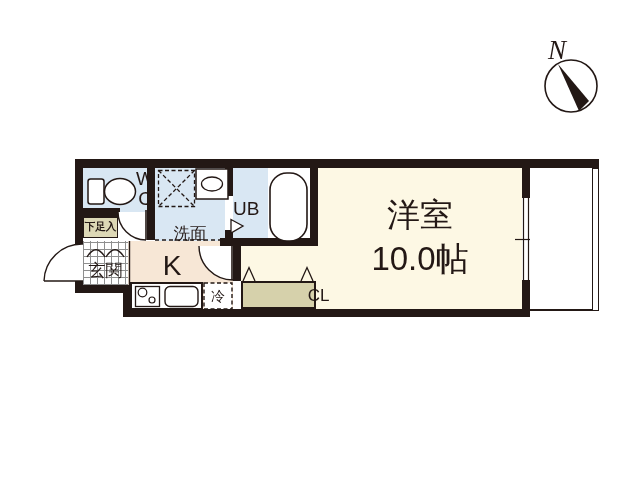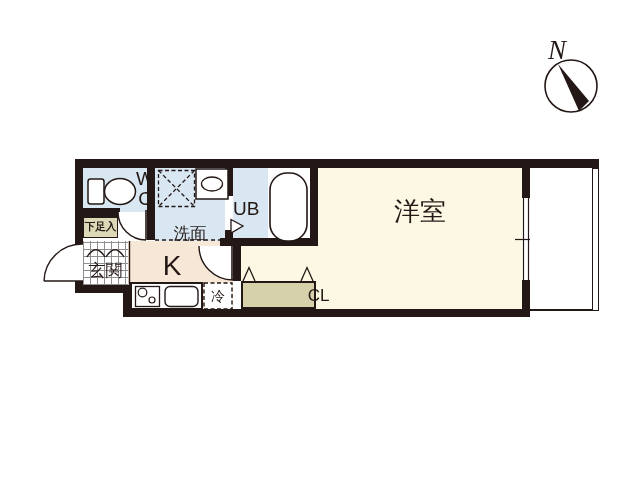--- a/index.html
+++ b/index.html
@@ -132,15 +132,16 @@
     <div>W</div>
     <div>C</div>
   </div>
   <div class="lbl" style="left:157px;top:212px;width:66px;font-size:16.5px;margin-top:12px;">洗面</div>
   <div class="lbl" style="left:233px;top:198px;width:23px;font-size:19px;">UB</div>
   <div class="lbl" style="left:83px;top:261px;width:45px;font-size:17px;">玄関</div>
   <div class="lbl" style="left:83px;top:221px;width:35px;font-size:10.5px;font-weight:bold;">下足入</div>
   <div class="lbl" style="left:149px;top:250px;width:46px;font-size:28px;">K</div>
   <div class="lbl" style="left:204px;top:289px;width:28px;font-size:14px;">冷</div>
   <div class="lbl" style="left:241px;top:286px;width:75px;font-size:17px;padding-left:40px;">CL</div>
-  <div class="lbl" style="left:320px;top:197px;width:200px;font-size:26px;">洋室</div>
+  <div class="lbl" style="left:320px;top:197px;width:200px;font-size:33px;">洋室</div>
+  <div class="lbl" style="left:320px;top:241px;width:200px;font-size:33px;">10.0帖</div>
 
 </div>
 
 </body></html>

